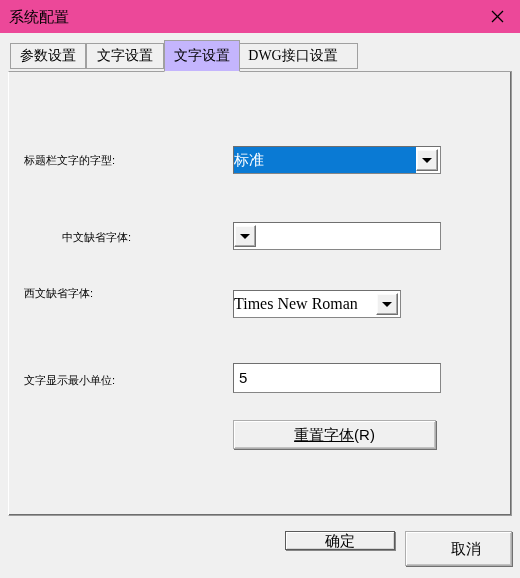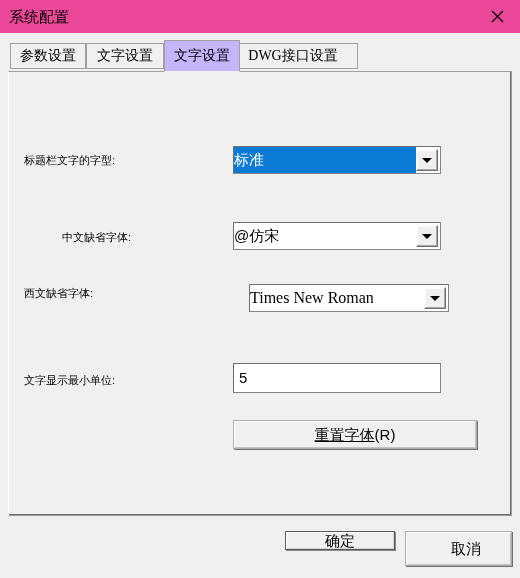--- a/index.html
+++ b/index.html
@@ -233,34 +233,33 @@
 <div id="panel"></div>
 
 <div class="field-label" style="left:24px; top:151px;">标题栏文字的字型:</div>
 <div class="combo selected" style="left:233px; top:146px; width:208px;">
   <div class="combo-value">标准</div>
   <div class="combo-arrow"></div>
 </div>
 
 <div class="field-label" style="left:24px; top:228px;margin-left:38px;">中文缺省字体:</div>
 <div class="combo" style="left:233px; top:222px; width:208px;">
-  <div class="combo-value">@仿宋</div>
   <div class="combo-arrow"></div>
 </div>
 
 <div class="field-label" style="left:24px; top:284px;">西文缺省字体:</div>
-<div class="combo" style="left:233px; top:284px; width:200px;margin-left:16px;">
+<div class="combo" style="left:233px; top:290px; width:168px;">
   <div class="combo-value serif">Times New Roman</div>
   <div class="combo-arrow"></div>
 </div>
 
 <div class="field-label" style="left:24px; top:371px;">文字显示最小单位:</div>
 <div class="textfield" style="left:233px; top:363px; width:208px;">5</div>
 
-<div class="pushbutton" style="left:233px; top:420px; width:244px; height:29px;">
+<div class="pushbutton" style="left:233px; top:420px; width:203px; height:29px;">
   <span class="underline-accel">重置字体</span>
     <span>(R)</span>
 </div>
 
 <div class="pushbutton default" style="left:285px; top:531px; width:110px; height:19px;">
   <span>确定</span>
 </div>
 <div class="pushbutton" style="left:405px; top:531px; width:107px; height:35px;padding-left:15px;">
   <span>取消</span>
 </div>

